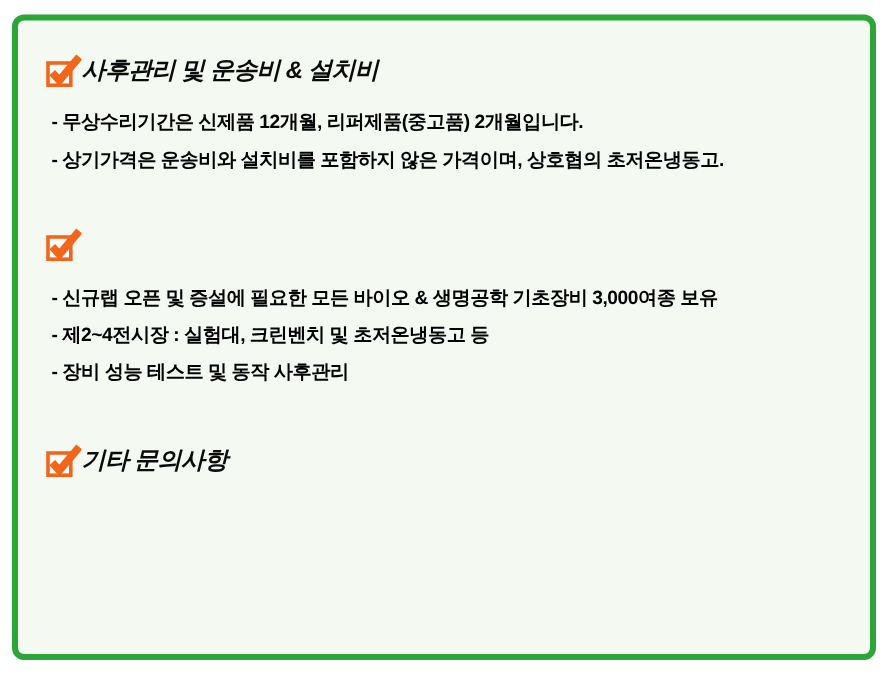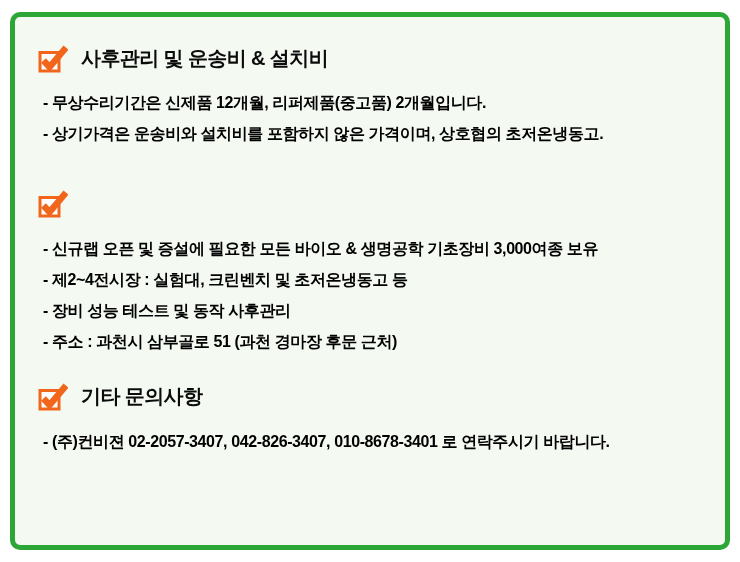--- a/index.html
+++ b/index.html
@@ -20,22 +20,23 @@
     background: #F4F9F2;
     border: 5px solid #2BA637;
     border-radius: 10px;
     padding: 28px 18px 0 23px;
     overflow: hidden;
   }
   .section { margin: 0; }
   .section-heading {
     display: flex;
     align-items: center;
-    gap: 13px;
+    gap: 0;
     height: 27px;
+    font-style: italic;
   }
   .checkbox-icon {
     flex: 0 0 auto;
     width: 30px;
     height: 28px;
     display: inline-block;
   }
   .section-title {
     margin: 0;
     font-size: 20px;
@@ -52,21 +53,21 @@
   .item-list li {
     font-size: 16px;
     font-weight: 700;
     line-height: 31px;
     color: #000000;
     letter-spacing: -0.4px;
     white-space: nowrap;
   }
   .sec2 { margin-top: 41px; }
   .sec2 .item-list { margin-top: 16px; }
-  .sec3 { margin-top: 26px; }
+  .sec3 { margin-top: 44px; }
   .sec3 .item-list { margin-top: 16px; }
 </style>
 </head>
 <body>
 
 <div class="frame">
 
   <section class="section sec1">
     <div class="section-heading">
       <svg class="checkbox-icon" viewBox="0 0 30 28" aria-hidden="true">
@@ -85,30 +86,26 @@
     <div class="section-heading">
       <svg class="checkbox-icon" viewBox="0 0 30 28" aria-hidden="true">
         <rect x="2" y="7.5" width="19" height="18.5" fill="#FDFDFB" stroke="#F2661C" stroke-width="3"></rect>
         <path d="M5.5 15.5 L11.5 22 L28 2.5" fill="none" stroke="#F2661C" stroke-width="6.5" stroke-linejoin="miter"></path>
       </svg>
     </div>
     <ul class="item-list">
       <li>- 신규랩 오픈 및 증설에 필요한 모든 바이오 &amp; 생명공학 기초장비 3,000여종 보유</li>
       <li>- 제2~4전시장 : 실험대, 크린벤치 및 초저온냉동고 등</li>
       <li>- 장비 성능 테스트 및 동작 사후관리</li>
-      <li>- 주소 : 과천시 삼부골로 51 (과천 경마장 후문 근처)</li>
     </ul>
   </section>
 
   <section class="section sec3">
     <div class="section-heading">
       <svg class="checkbox-icon" viewBox="0 0 30 28" aria-hidden="true">
         <rect x="2" y="7.5" width="19" height="18.5" fill="#FDFDFB" stroke="#F2661C" stroke-width="3"></rect>
         <path d="M5.5 15.5 L11.5 22 L28 2.5" fill="none" stroke="#F2661C" stroke-width="6.5" stroke-linejoin="miter"></path>
       </svg>
       <h2 class="section-title">기타 문의사항</h2>
     </div>
-    <ul class="item-list">
-      <li>- (주)컨비젼 02-2057-3407, 042-826-3407, 010-8678-3401 로 연락주시기 바랍니다.</li>
-    </ul>
   </section>
 
 </div>
 
 </body></html>

